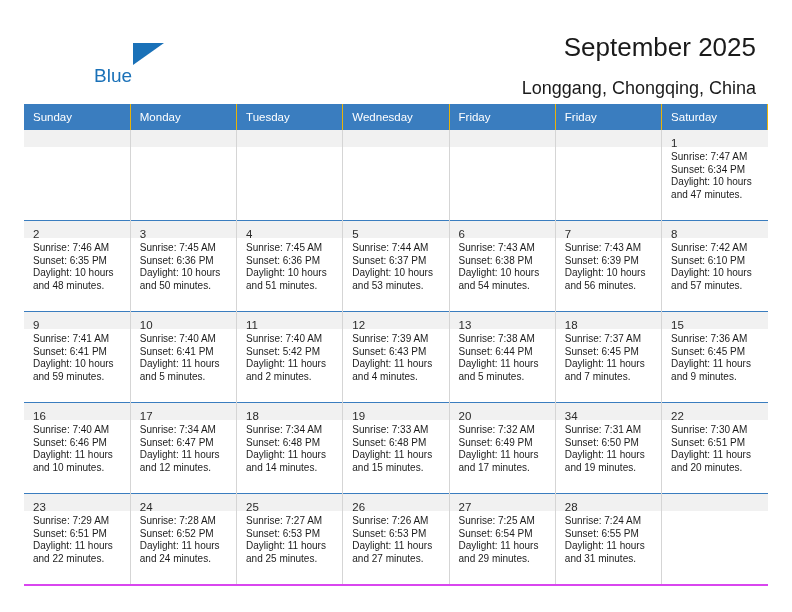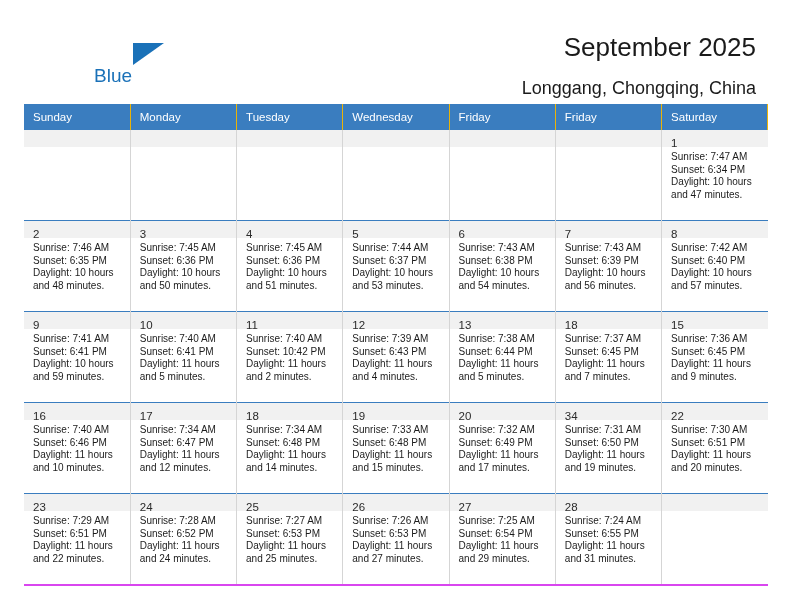--- a/index.html
+++ b/index.html
@@ -295,21 +295,21 @@
                 <div>Daylight: 10 hours</div>
                 <div>and 56 minutes.</div>
               </div>
             </div>
           </td>
           <td>
             <div class="cell-inner">
               <div class="daynum-band"><span class="daynum">8</span></div>
               <div class="details">
                 <div>Sunrise: 7:42 AM</div>
-                <div>Sunset: 6:40 PM</div>
+                <div>Sunset: 6:10 PM</div>
                 <div>Daylight: 10 hours</div>
                 <div>and 57 minutes.</div>
               </div>
             </div>
           </td>
         </tr>
         <tr>
           <td>
             <div class="cell-inner">
               <div class="daynum-band"><span class="daynum">9</span></div>
@@ -330,21 +330,21 @@
                 <div>Daylight: 11 hours</div>
                 <div>and 5 minutes.</div>
               </div>
             </div>
           </td>
           <td>
             <div class="cell-inner">
               <div class="daynum-band"><span class="daynum">11</span></div>
               <div class="details">
                 <div>Sunrise: 7:40 AM</div>
-                <div>Sunset: 10:42 PM</div>
+                <div>Sunset: 5:42 PM</div>
                 <div>Daylight: 11 hours</div>
                 <div>and 2 minutes.</div>
               </div>
             </div>
           </td>
           <td>
             <div class="cell-inner">
               <div class="daynum-band"><span class="daynum">12</span></div>
               <div class="details">
                 <div>Sunrise: 7:39 AM</div>

